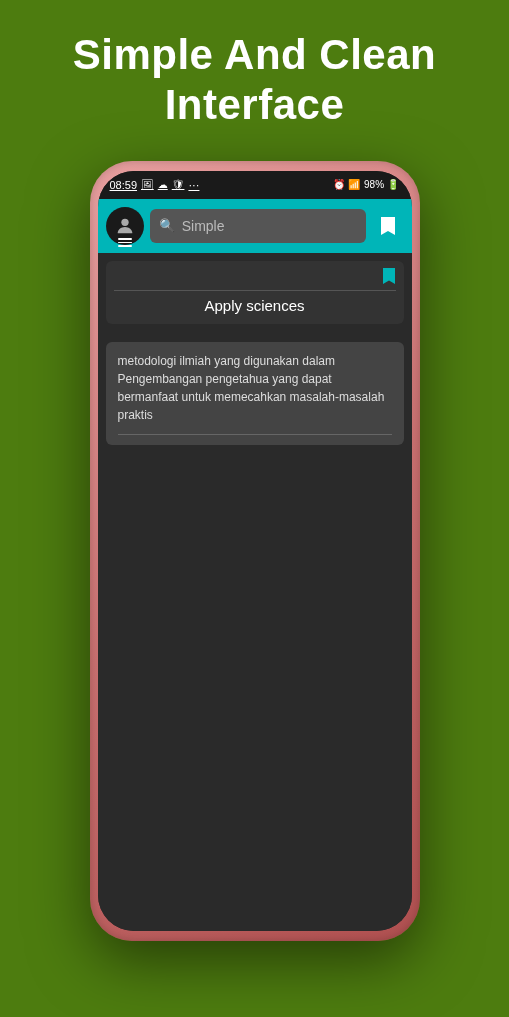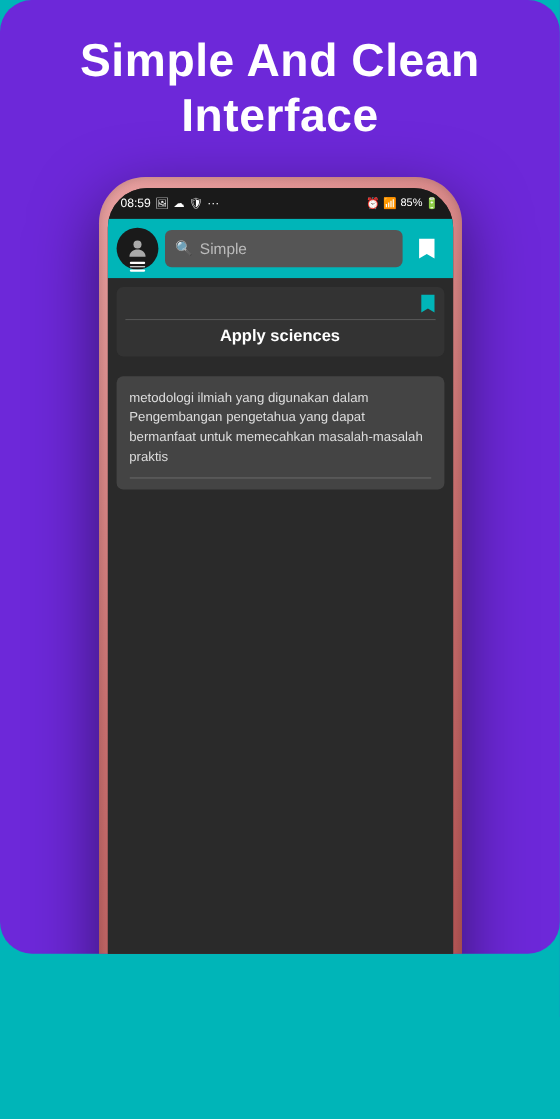--- a/index.html
+++ b/index.html
@@ -58,20 +58,21 @@
       justify-content: space-between;
       padding: 0 12px;
       color: white;
       font-size: 11px;
     }
 
     .status-left {
       display: flex;
       align-items: center;
       gap: 4px;
+      text-decoration: underline;
     }
 
     .status-right {
       display: flex;
       align-items: center;
       gap: 3px;
       font-size: 10px;
     }
 
     
@@ -184,21 +185,21 @@
     .divider-line {
       height: 1px;
       background: #555;
       margin: 0 8px 6px;
     }
 
     .category-title {
       text-align: center;
       color: white;
       font-size: 15px;
-      font-weight: 700;
+      font-weight: 400;
       padding-bottom: 4px;
     }
 
     
     .description-card {
       background: #444444;
       margin: 18px 8px 0;
       border-radius: 6px;
       padding: 10px 12px;
     }
@@ -211,21 +212,21 @@
 
     .description-divider {
       height: 1px;
       background: #666;
       margin-top: 10px;
     }
   </style>
 </head>
 <body>
 
-<div style="width:509px;height:867px;background:#6d28d9;position:relative;overflow:hidden;border-radius:29px;">
+<div style="width:509px;height:1017px;background:#4d7c0f;position:relative;overflow:hidden;">
 
   <div class="page-title">
     <span>Simple And Clean</span><br>
     <span>Interface</span>
   </div>
 
   <div class="phone-wrapper">
     <div class="phone-outer">
       <div class="phone-inner">
 
@@ -233,21 +234,21 @@
           <div class="status-left">
             <span>08:59</span>
             <span style="font-size:10px;">🖼</span>
             <span style="font-size:10px;">☁</span>
             <span style="font-size:10px;">🛡</span>
             <span>···</span>
           </div>
           <div class="status-right">
             <span style="font-size:10px;">⏰</span>
             <span style="font-size:10px;">📶</span>
-            <span>85%</span>
+            <span>98%</span>
             <span style="font-size:10px;">🔋</span>
           </div>
         </div>
 
         <div class="top-bar">
 
           <div class="avatar-container">
             <div class="avatar-circle">
               <svg class="avatar-person" viewBox="0 0 24 24" fill="#aaa">
                 <circle cx="12" cy="8" r="4"></circle>

